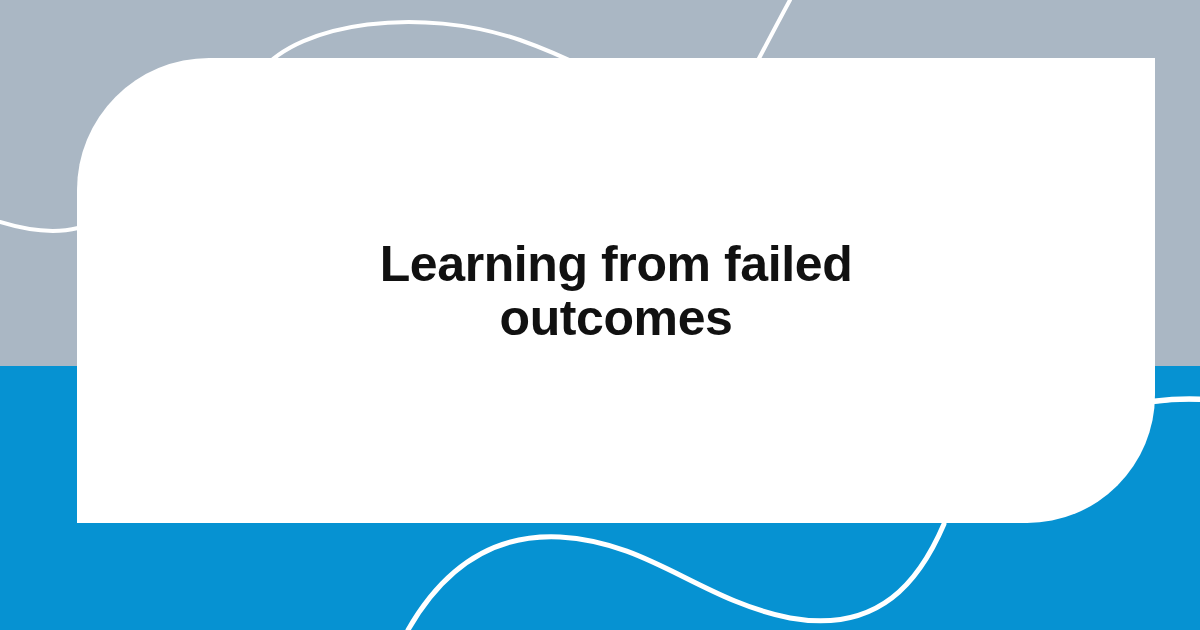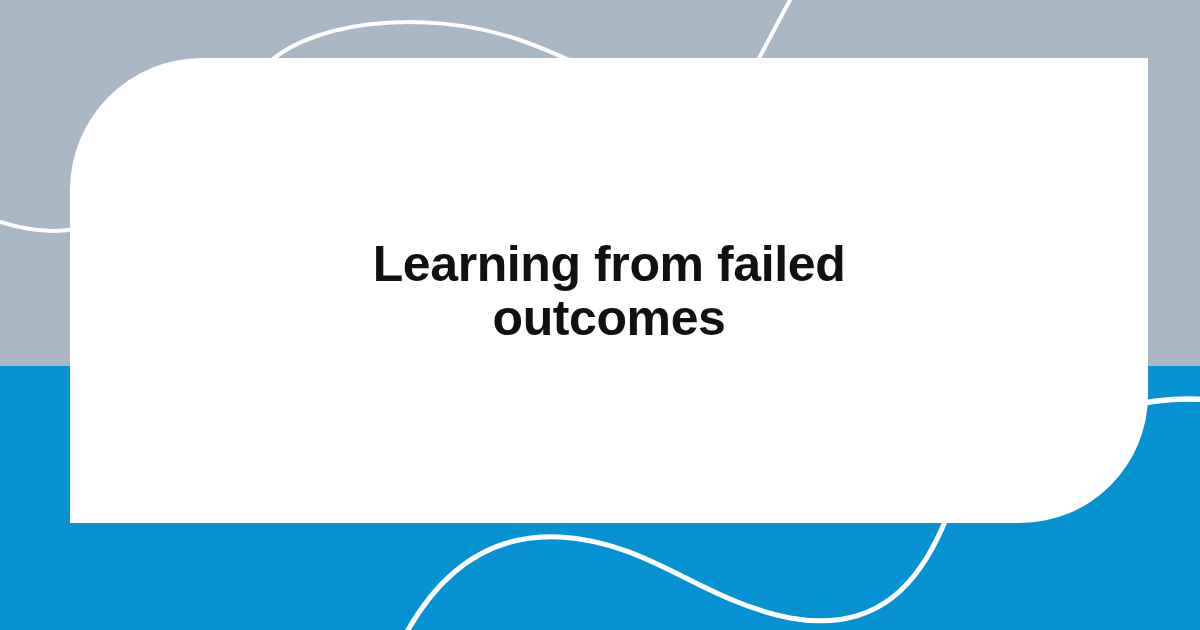--- a/index.html
+++ b/index.html
@@ -46,21 +46,21 @@
     width: 1200px;
     height: 630px;
     pointer-events: none;
   }
   .deco-under { z-index: 1; }
   .deco-over  { z-index: 3; }
 
   
   .card {
     position: absolute;
-    left: 70px;
+    left: 77px;
     top: 58px;
     width: 1078px;
     height: 465px;
     background: #ffffff;
     border-radius: 132px 0 128px 0;
     z-index: 2;
     display: flex;
     align-items: center;
     justify-content: center;
   }

